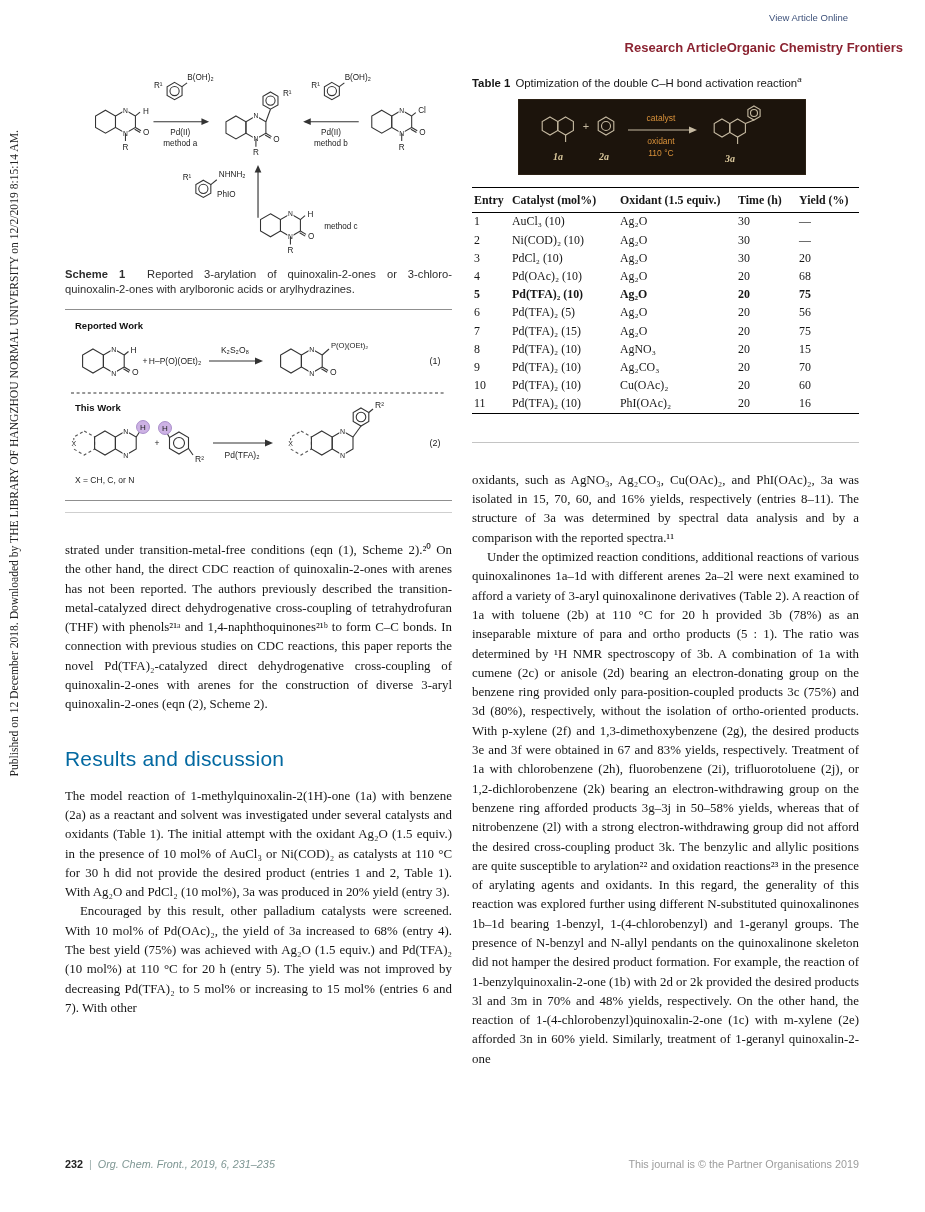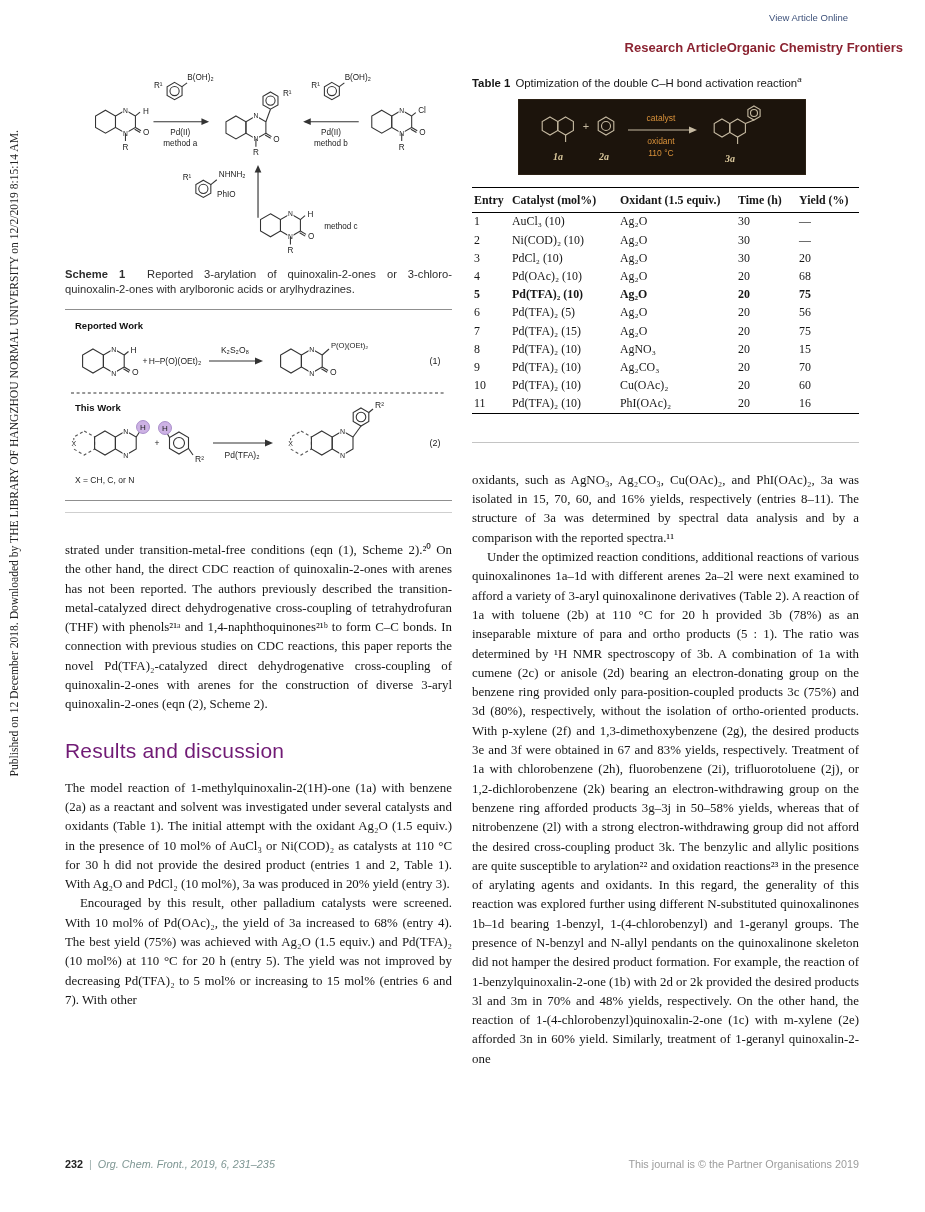--- a/index.html
+++ b/index.html
@@ -22,22 +22,22 @@
   .col-right { left:472px; }
 
   .body-text { font-size:12.9px; line-height:19.3px; text-align:justify; }
   .indent { text-indent:15px; }
   .mt { margin-top:28px; }
 
   .caption { font:11.2px/15px "Liberation Sans", sans-serif; color:#2e2e2e;
              margin-top:7px; text-align:justify; }
   .cap-label { font-weight:bold; margin-right:22px; }
 
-  h2.results { font:400 21px "Liberation Sans", sans-serif; color:#701a75;
-               margin:24px 0 16px; letter-spacing:.2px; }
+  h2.results { font:400 21px "Liberation Sans", sans-serif; color:#0369a1;
+               margin:32px 0 16px; letter-spacing:.2px; }
 
   .fig2 { margin-top:12px; border-top:1px solid #8f8f8f; border-bottom:1px solid #8f8f8f;
           padding:5px 0 3px; }
   .rule-light { border-top:1px solid #cfcfcf; margin-top:11px; }
   .col-divider { border-top:1px solid #c4c4c4; margin-top:28px; }
 
   .t1-title { font:11.4px/15px "Liberation Sans", sans-serif; margin-top:4px; }
   .t1-title .cap-label { margin-right:5px; }
   sup.it { font-style:italic; font-size:8px; }
 

